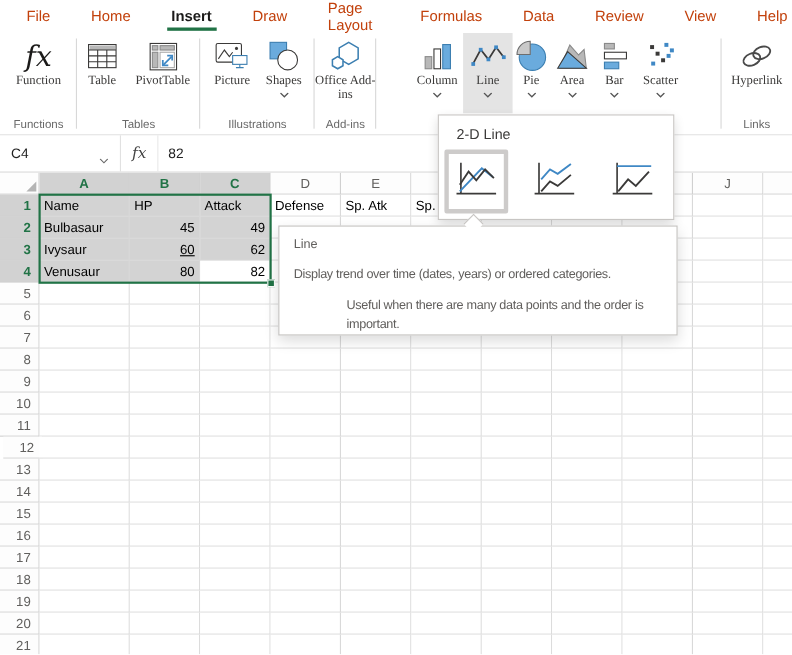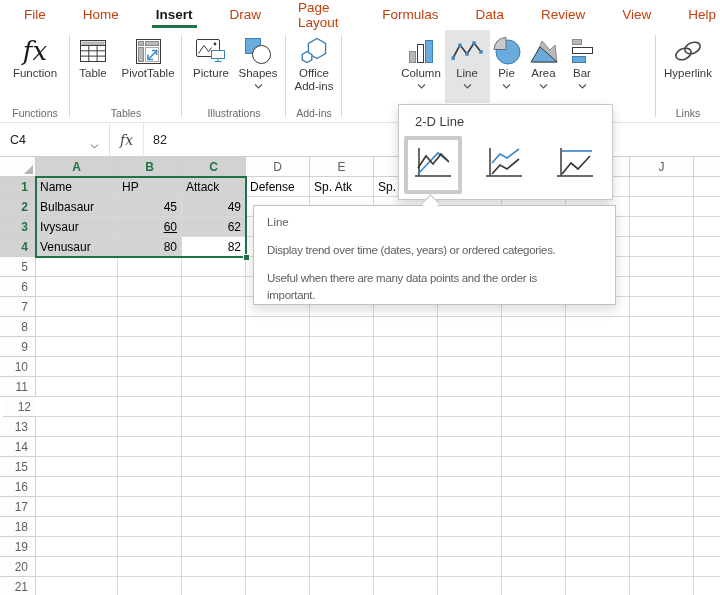--- a/index.html
+++ b/index.html
@@ -14,21 +14,21 @@
   .mtab.active{color:#1b1a19;font-weight:700;border-bottom:3px solid #217346;}
 
   
   .ribbon{position:absolute;left:0;top:30px;width:720px;height:92px;}
   .rgroup{position:absolute;top:0;height:92px;}
   .rgroup .sep{position:absolute;right:0;top:5px;bottom:5px;width:1px;background:#d8d8d8;}
   .rbtns{display:flex;height:73px;justify-content:center;align-items:stretch;}
   .rbtn{display:flex;flex-direction:column;align-items:center;padding-top:4px;cursor:default;}
   .rbtn.hl{background:#e4e4e4;}
   .ricon{height:33px;display:flex;align-items:center;justify-content:center;}
-  .rlabel{font-size:11.5px;line-height:13px;color:#3b3a39;text-align:center;}
+  .rlabel{font-size:11.5px;line-height:13px;color:#3b3a39;text-align:center;font-family:Liberation Serif, serif;}
   .rchev{margin-top:4px;height:5px;display:flex;justify-content:center;}
   .glabel{position:absolute;left:0;right:0;bottom:3px;text-align:center;
           font-size:10.5px;color:#696969;}
   .inline-chev{display:inline-block;margin-left:2px;}
 
   
   .fbar{position:absolute;left:0;top:122px;width:720px;height:35px;border-top:1px solid #e3e3e3;
         border-bottom:1px solid #cfcfcf;display:flex;align-items:stretch;background:#fff;}
   .namebox{width:110px;display:flex;align-items:center;padding-left:10px;position:relative;
            border-right:1px solid #e1e1e1;font-size:12.5px;color:#222;}
@@ -65,21 +65,21 @@
   .tile.sel{border-color:#cdcbca;}
 
   
   .beak{position:absolute;left:424px;top:197px;width:13px;height:13px;background:#fff;
         transform:rotate(45deg);border-left:1px solid #c8c6c4;border-top:1px solid #c8c6c4;z-index:31;}
   .tip{position:absolute;left:253px;top:205px;width:363px;height:100px;background:#fff;
        border:1px solid #c3c1bf;box-shadow:0 5px 12px rgba(0,0,0,.14);z-index:30;
        padding:10px 13px;color:#605e5c;}
   .tip .t-title{font-size:11.5px;margin-bottom:14px;}
   .tip p{font-size:11.5px;letter-spacing:-0.3px;line-height:17px;margin:0 0 11px 0;white-space:nowrap;}
-  .tip p.wrap{white-space:normal;width:320px;}
+  .tip p.wrap{white-space:normal;width:320px;margin-left:48px;}
 </style>
 </head>
 <body>
 
 <div class="app">
   <div class="menubar" id="menubar">
       <div class="mtab">File</div>
       <div class="mtab">Home</div>
       <div class="mtab active">Insert</div>
       <div class="mtab">Draw</div>
@@ -248,20 +248,39 @@
           </div>
           <div class="rbtn" style="width: 37px;">
             <div class="ricon">
               <svg width="32" height="30" viewBox="0 0 32 30">
                 <rect x="6.5" y="3.5" width="9" height="5" fill="#b8b8b8" stroke="#8a8a8a"></rect>
                 <rect x="6.5" y="11.5" width="20" height="6" fill="#fff" stroke="#3b3a39"></rect>
                 <rect x="6.5" y="20.5" width="13" height="6" fill="#6aabdd" stroke="#3c7fb1"></rect>
               </svg>
             </div>
             <div class="rlabel"><span>Bar</span></div>
+            <div class="rchev">
+              <svg width="9" height="5" viewBox="0 0 9 5">
+                <path d="M1 0.5 L4.5 4 L8 0.5" stroke="#555" stroke-width="1.1" fill="none"></path>
+              </svg>
+            </div>
+          </div>
+          <div class="rbtn" style="width: 47px;">
+            <div class="ricon">
+              <svg width="32" height="30" viewBox="0 0 32 30">
+                <rect x="6" y="5" width="3.6" height="3.6" fill="#3b3a39"></rect>
+                <rect x="11" y="11" width="3.6" height="3.6" fill="#3b3a39"></rect>
+                <rect x="16" y="17" width="3.6" height="3.6" fill="#3b3a39"></rect>
+                <rect x="19" y="3" width="3.6" height="3.6" fill="#3f88c5"></rect>
+                <rect x="24" y="8" width="3.6" height="3.6" fill="#3f88c5"></rect>
+                <rect x="21" y="13" width="3.6" height="3.6" fill="#3f88c5"></rect>
+                <rect x="7" y="20" width="3.6" height="3.6" fill="#3f88c5"></rect>
+              </svg>
+            </div>
+            <div class="rlabel"><span>Scatter</span></div>
             <div class="rchev">
               <svg width="9" height="5" viewBox="0 0 9 5">
                 <path d="M1 0.5 L4.5 4 L8 0.5" stroke="#555" stroke-width="1.1" fill="none"></path>
               </svg>
             </div>
           </div>
         </div>
         <div class="sep"></div>
       </div>
       <div class="rgroup" style="left: 656px; width: 64px;">

